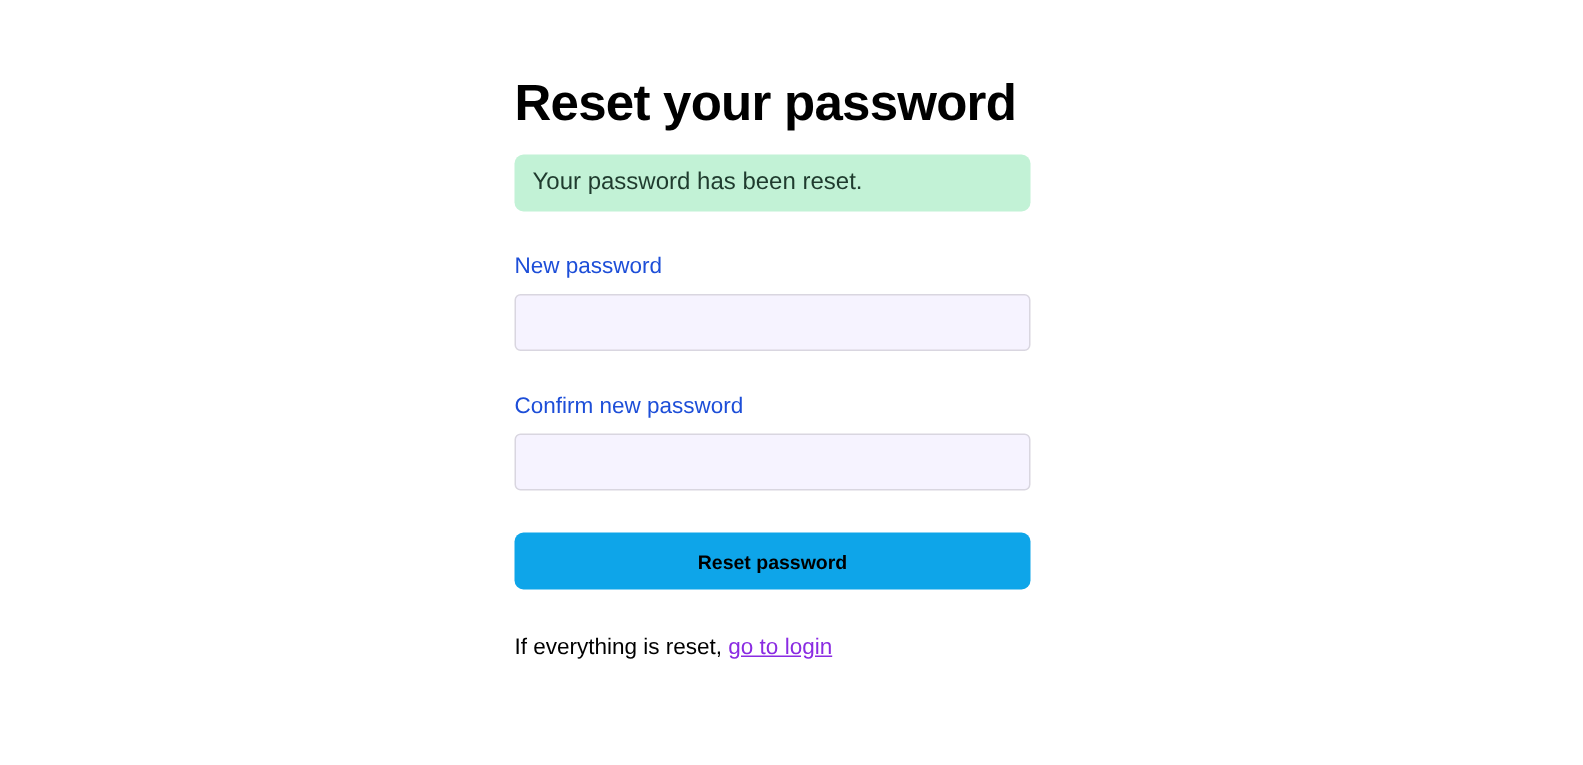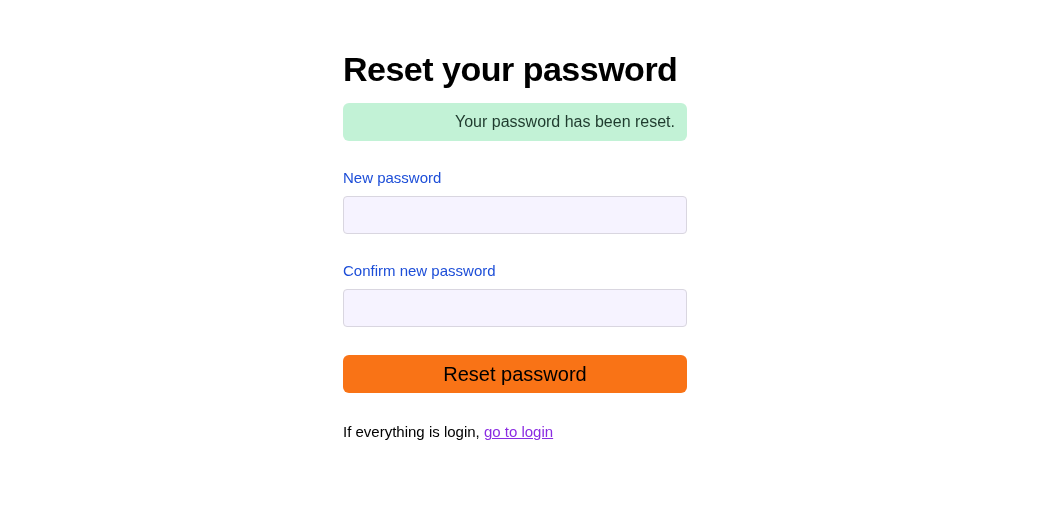--- a/index.html
+++ b/index.html
@@ -25,21 +25,20 @@
       margin-bottom: 14px;
       letter-spacing: -0.5px;
     }
     .success-banner {
       background: #c2f2d6;
       color: #1f3b2e;
       padding: 10px 12px;
       border-radius: 6px;
       font-size: 16px;
       margin-bottom: 28px;
-      text-align: right;
     }
     .field-group {
       margin-bottom: 28px;
     }
     .field-label {
       display: block;
       font-size: 15px;
       font-weight: 500;
       color: #1d4ed8;
       margin-bottom: 10px;
@@ -50,25 +49,25 @@
       background: #f6f3ff;
       border: 1px solid #d9d6e0;
       border-radius: 4px;
       padding: 8px 10px;
       font-size: 15px;
       outline: none;
     }
     .submit-button {
       width: 100%;
       height: 38px;
-      background: #f97316;
+      background: #0ea5e9;
       border: none;
       border-radius: 6px;
-      font-size: 20px;
-      font-weight: 400;
+      font-size: 13px;
+      font-weight: 700;
       color: #000000;
       cursor: pointer;
       margin-bottom: 30px;
     }
     .footer-text {
       font-size: 15px;
       color: #000000;
     }
     .footer-text a {
       color: #8a2be2;
@@ -89,15 +88,15 @@
   </div>
 
   <div class="field-group">
     <label class="field-label">Confirm new password</label>
     <input type="password" class="text-input" value="" style="">
   </div>
 
   <button class="submit-button">Reset password</button>
 
   <p class="footer-text">
-    <span>If everything is login, </span><a href="#">go to login</a>
+    <span>If everything is reset, </span><a href="#">go to login</a>
   </p>
 </div>
 
 </body></html>

